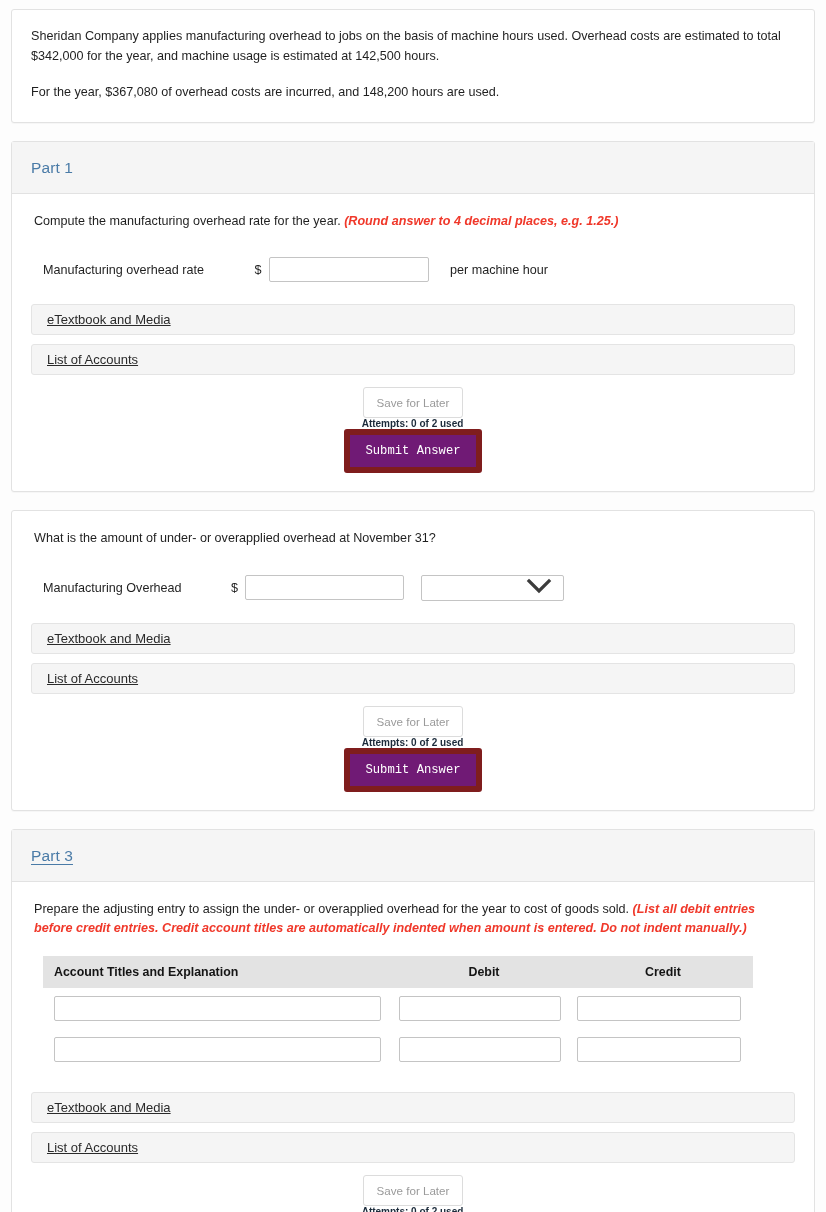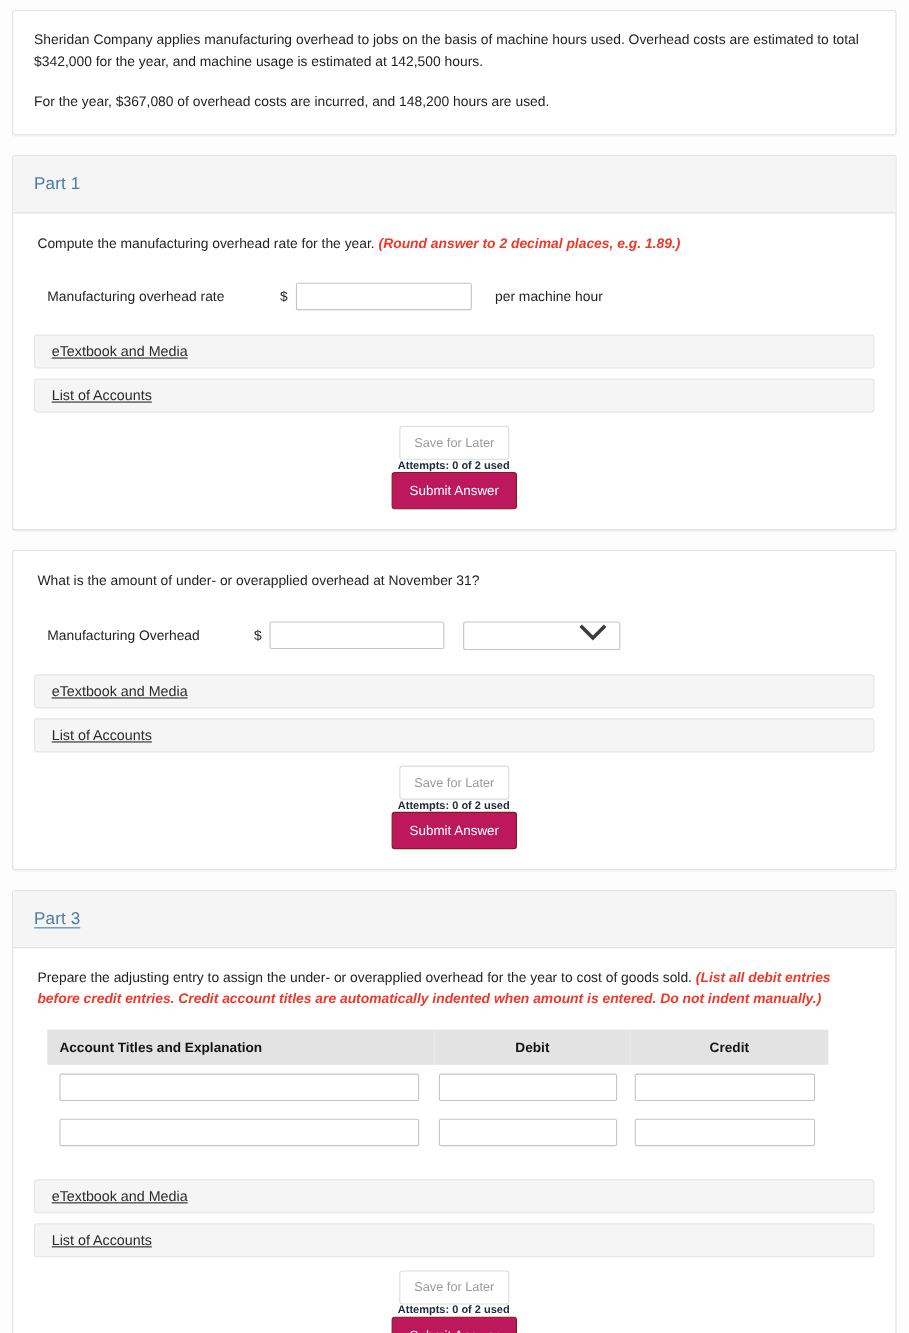--- a/index.html
+++ b/index.html
@@ -186,26 +186,26 @@
     cursor: pointer;
   }
   .spacer { flex: 1; }
   .attempts {
     font-size: 10px;
     font-weight: bold;
     color: #1b2a3a;
     margin-right: 1px;
   }
   .btn-submit {
-    background: #be185d;
-    border: 1px solid #7f1d1d;
+    background: #701a75;
+    border: 6px solid #7f1d1d;
     border-radius: 3px;
     color: #ffffff;
     font-size: 12.2px;
-    font-family: Liberation Sans, sans-serif;
+    font-family: Liberation Mono, monospace;
     padding: 9px 15px;
     cursor: pointer;
   }
 
   
   .next-sliver {
     background: #ffffff;
     border: 1px solid #e2e2e2;
     border-bottom: none;
     border-radius: 3px 3px 0 0;
@@ -222,21 +222,21 @@
 </div>
 
 <div class="card">
   <div class="card-header">
     <span class="part-title">Part 1</span>
   </div>
   <div class="card-body">
 
     <p class="prompt">
       <span>Compute the manufacturing overhead rate for the year.</span>
-      <span class="hint">(Round answer to 2 decimal places, e.g. 1.89.)</span>
+      <span class="hint">(Round answer to 4 decimal places, e.g. 1.25.)</span>
     </p>
 
     <div class="answer-row">
       <span class="answer-label" style="width:204px">Manufacturing overhead rate</span>
       <span class="dollar" style="width:22px">$</span>
       <input class="txt-input" style="width: 160px;" type="text" value="">
       <span class="answer-label" style="margin-left:21px">per machine hour</span>
     </div>
 
     <div class="resource-bar">

